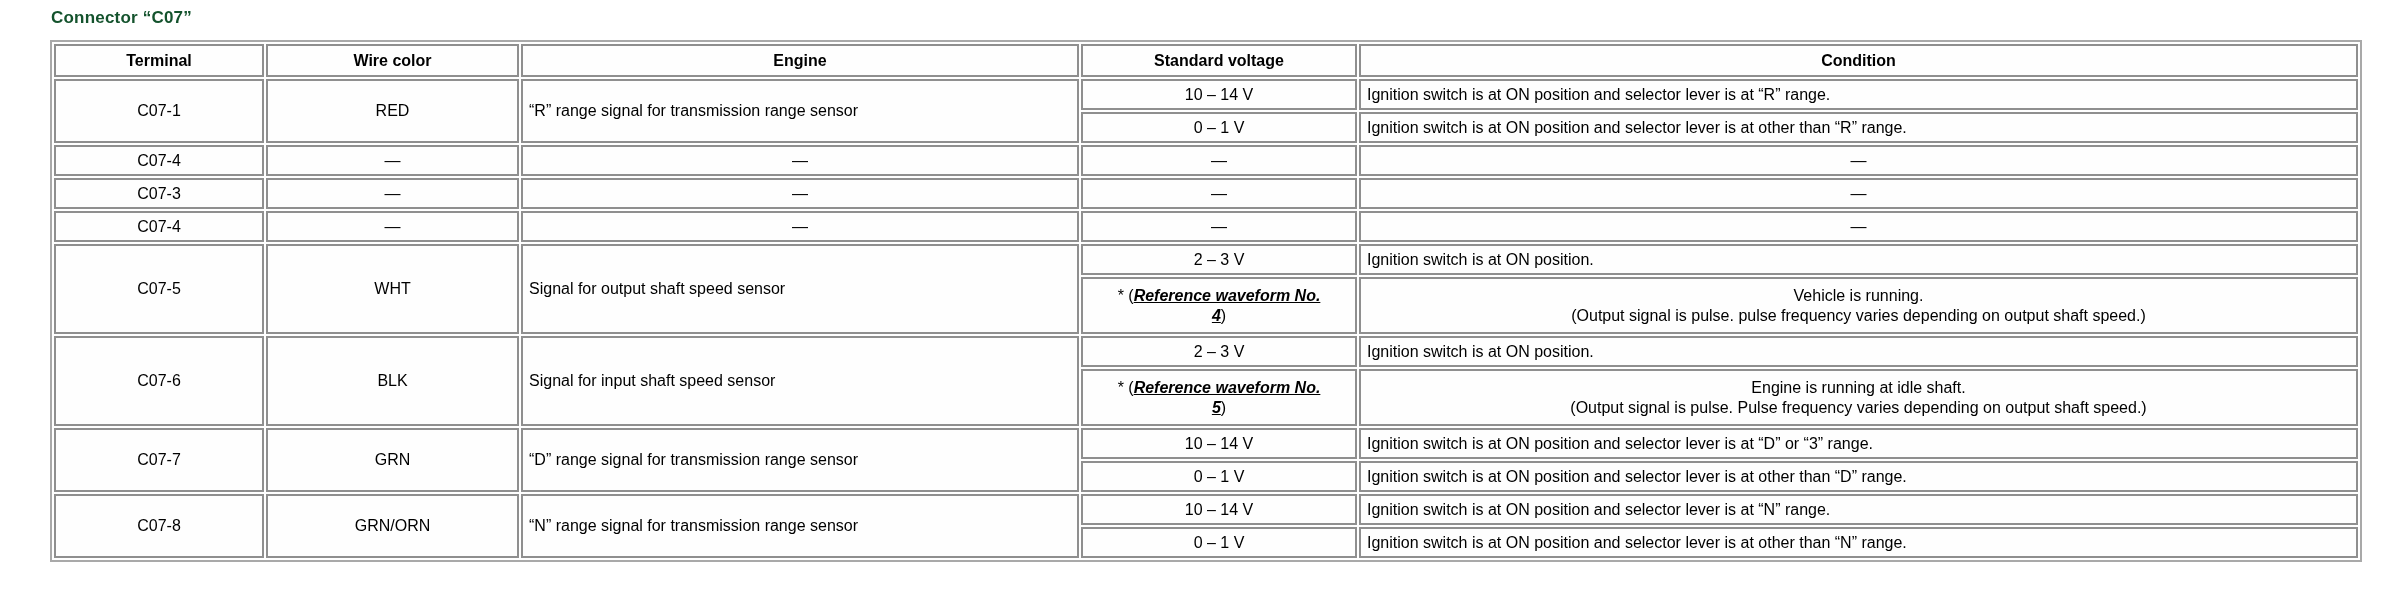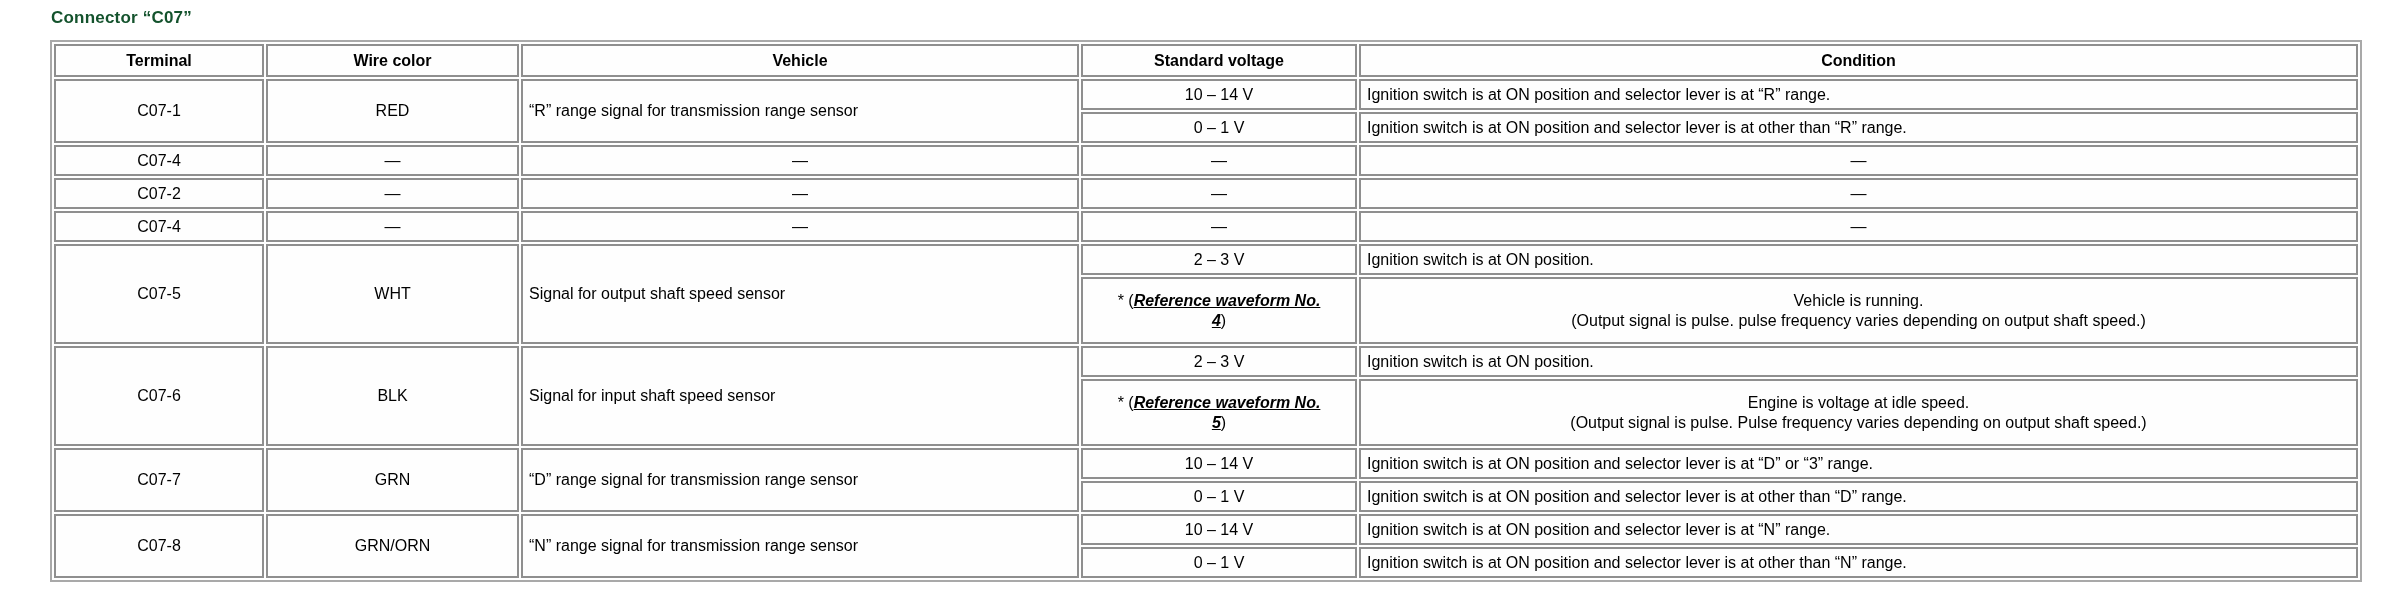--- a/index.html
+++ b/index.html
@@ -23,21 +23,21 @@
   col.c-circuit  { width:558px; }
   col.c-voltage  { width:276px; }
   th, td {
     border:2px solid #8f8f8f; box-sizing:border-box;
     background:#fefefe; font-size:16px; line-height:1.25;
     padding:1px 6px; vertical-align:middle;
     overflow:hidden;
   }
   th { font-weight:bold; text-align:center; height:33px; }
   td { height:31px; }
-  tr.tall td { height:67px; }
+  tr.tall td { height:57px; }
   .c { text-align:center; }
   .l { text-align:left; }
   .ref {
     font-weight:bold; font-style:italic; text-decoration:underline;
     color:#000; cursor:pointer;
   }
   .cond-line { text-align:center; }
 </style>
 </head>
 <body>
@@ -50,21 +50,21 @@
       <col class="c-wire">
       <col class="c-circuit">
       <col class="c-voltage">
       <col>
   </colgroup>
 
   <tbody>
       <tr>
     <th>Terminal</th>
     <th>Wire color</th>
-    <th>Vehicle</th>
+    <th>Engine</th>
     <th>Standard voltage</th>
     <th>Condition</th>
   </tr>
 
   <tr>
     <td class="c" rowspan="2">C07-1</td>
     <td class="c" rowspan="2">RED</td>
     <td class="l" rowspan="2">“R” range signal for transmission range sensor</td>
     <td class="c">10 – 14 V</td>
     <td class="l">Ignition switch is at ON position and selector lever is at “R” range.</td>
@@ -76,21 +76,21 @@
 
   <tr>
     <td class="c">C07-4</td>
     <td class="c">—</td>
     <td class="c">—</td>
     <td class="c">—</td>
     <td class="c">—</td>
   </tr>
 
   <tr>
-    <td class="c">C07-2</td>
+    <td class="c">C07-3</td>
     <td class="c">—</td>
     <td class="c">—</td>
     <td class="c">—</td>
     <td class="c">—</td>
   </tr>
 
   <tr>
     <td class="c">C07-4</td>
     <td class="c">—</td>
     <td class="c">—</td>
@@ -116,21 +116,21 @@
   <tr>
     <td class="c" rowspan="2">C07-6</td>
     <td class="c" rowspan="2">BLK</td>
     <td class="l" rowspan="2">Signal for input shaft speed sensor</td>
     <td class="c">2 – 3 V</td>
     <td class="l">Ignition switch is at ON position.</td>
   </tr>
   <tr class="tall">
     <td class="c"><span>* (</span><span class="ref">Reference waveform No.</span><br><span class="ref">5</span><span>)</span></td>
     <td class="l">
-      <div class="cond-line">Engine is voltage at idle speed.</div>
+      <div class="cond-line">Engine is running at idle shaft.</div>
       <div class="cond-line">(Output signal is pulse. Pulse frequency varies depending on output shaft speed.)</div>
     </td>
   </tr>
 
   <tr>
     <td class="c" rowspan="2">C07-7</td>
     <td class="c" rowspan="2">GRN</td>
     <td class="l" rowspan="2">“D” range signal for transmission range sensor</td>
     <td class="c">10 – 14 V</td>
     <td class="l">Ignition switch is at ON position and selector lever is at “D” or “3” range.</td>

